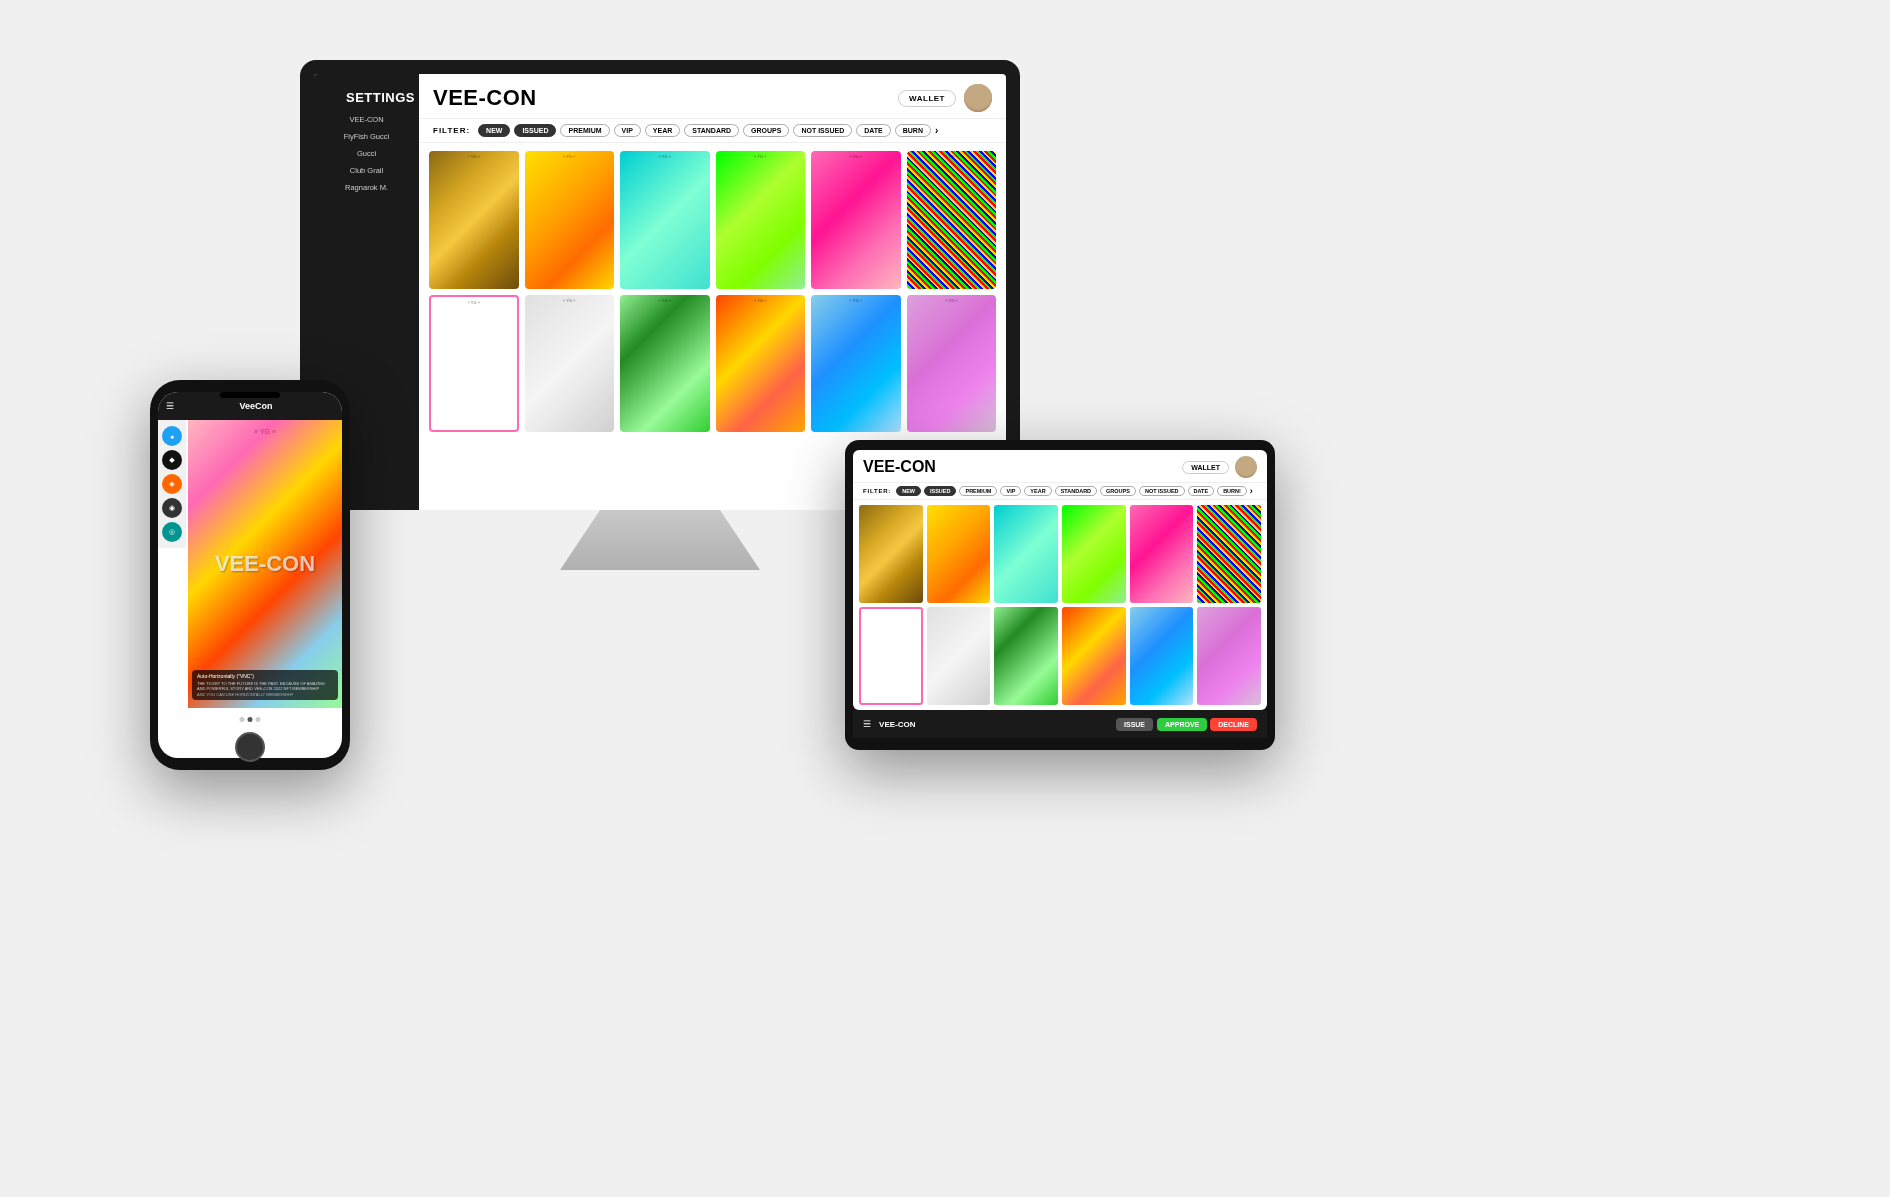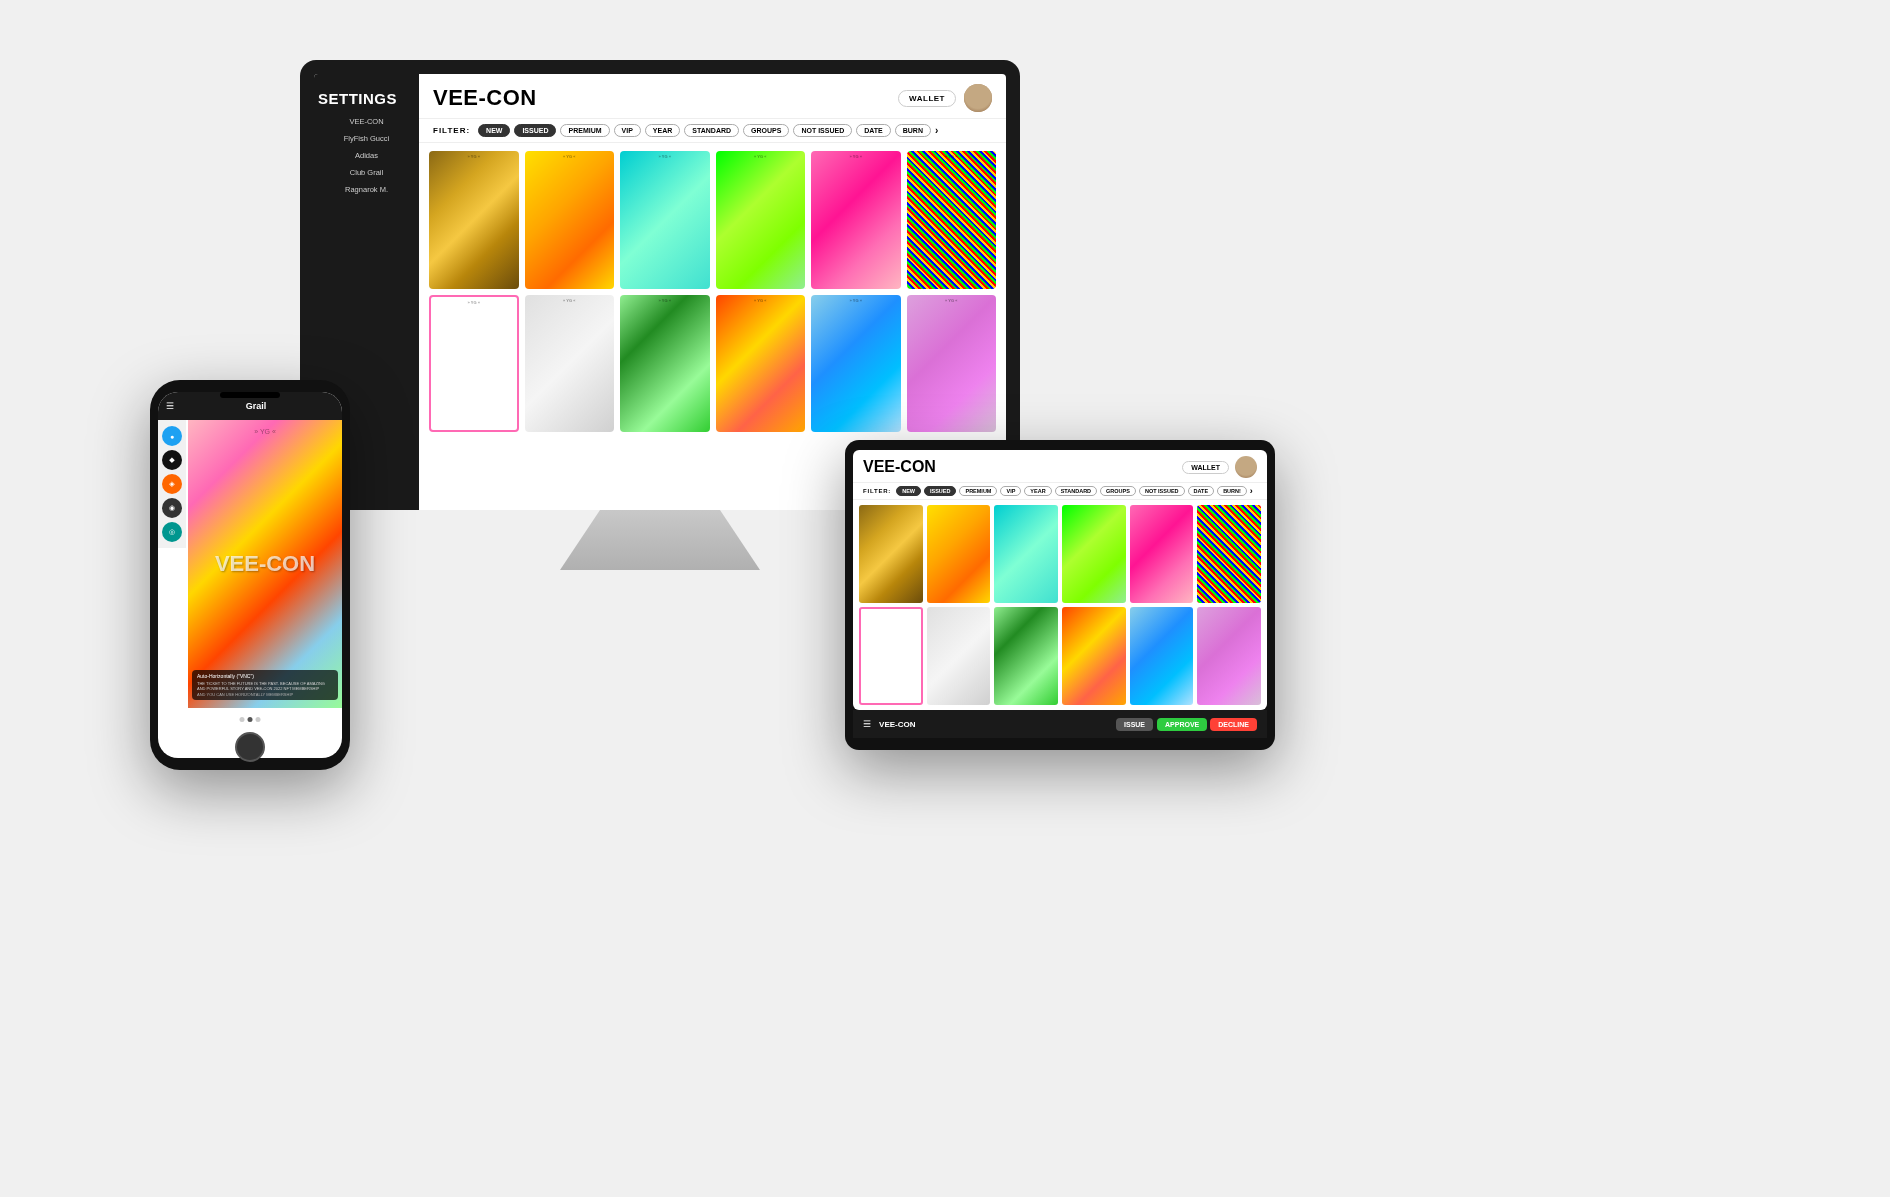--- a/index.html
+++ b/index.html
@@ -46,23 +46,23 @@
 
     
     .desk-sidebar {
       width: 105px;
       background: #1a1a1a;
       flex-shrink: 0;
       padding-top: 10px;
     }
     .desk-sidebar-title {
       color: #fff;
-      font-size: 15px;
-      font-weight: bold;
-      text-align: left;
+      font-size: 13px;
+      font-weight: bold;
+      text-align: right;
       padding: 6px 4px;
       letter-spacing: 0.5px;
     }
     .desk-sidebar-item {
       color: #ccc;
       font-size: 7.5px;
       text-align: center;
       padding: 4px 6px;
       cursor: pointer;
     }
@@ -515,21 +515,21 @@
 <body>
 
 <div class="monitor">
   <div class="monitor-frame">
     <div class="monitor-screen">
 
       <div class="desk-sidebar">
         <div class="desk-sidebar-title">SETTINGS</div>
         <div class="desk-sidebar-item">VEE-CON</div>
         <div class="desk-sidebar-item">FlyFish Gucci</div>
-        <div class="desk-sidebar-item">Adidas</div>
+        <div class="desk-sidebar-item">Gucci</div>
         <div class="desk-sidebar-item">Club Grail</div>
         <div class="desk-sidebar-item">Ragnarok M.</div>
       </div>
 
       <div class="desk-main">
 
         <div class="desk-header">
           <div class="desk-title">VEE-CON</div>
           <div class="desk-wallet-btn">WALLET</div>
           <div class="desk-avatar">
@@ -600,21 +600,21 @@
   <div class="monitor-stand"></div>
 </div>
 
 <div class="phone">
   <div class="phone-frame">
     <div class="phone-notch"></div>
     <div class="phone-screen">
 
       <div class="phone-top-bar">
         <span class="phone-menu-icon">☰</span>
-        <span class="phone-app-title">Grail</span>
+        <span class="phone-app-title">VeeCon</span>
       </div>
 
       <div class="phone-left-icons">
         <div class="phone-icon-circle ic-blue">●</div>
         <div class="phone-icon-circle ic-black">◆</div>
         <div class="phone-icon-circle ic-orange">◈</div>
         <div class="phone-icon-circle ic-dark">◉</div>
         <div class="phone-icon-circle ic-teal">◎</div>
       </div>
 

